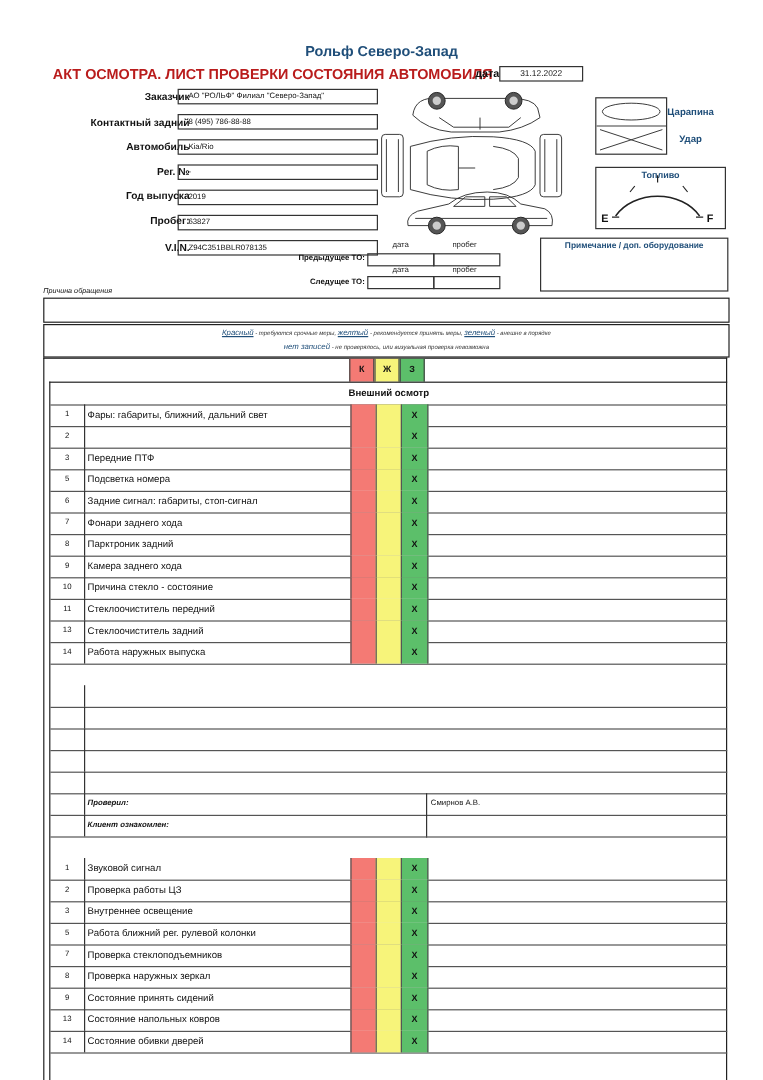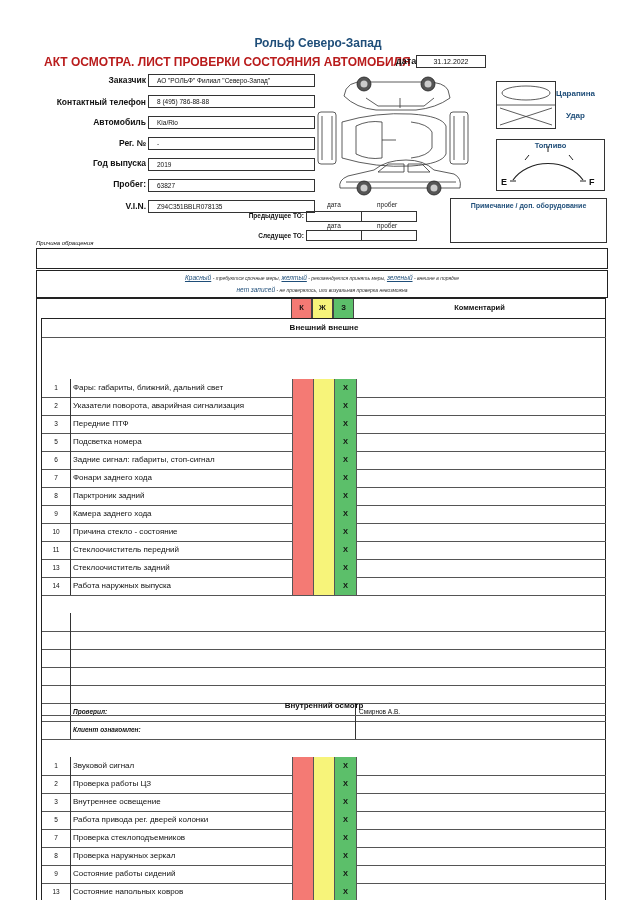--- a/index.html
+++ b/index.html
@@ -3,21 +3,21 @@
 <meta charset="utf-8">
 <style>
   html, body { margin: 0; padding: 0; background: #fff; }
   body { width: 636px; height: 900px; position: relative; overflow: hidden;
          font-family: "Liberation Sans", sans-serif; color: #111; }
   .abs { position: absolute; }
   .title-org { left: 0; width: 636px; top: 36px; text-align: center; font-weight: bold; font-size: 12px; color: #1f4e79; }
   .title-main { left: 44px; top: 55px; font-weight: bold; font-size: 12px; color: #b91c1c; white-space: nowrap; }
   .date-label { left: 396px; top: 56px; font-weight: bold; font-size: 9px; }
   .date-box { left: 416px; top: 55px; width: 68px; height: 11px; border: 1px solid #333; font-size: 7px; text-align: center; line-height: 11px; }
-  .flabel { font-weight: bold; font-size: 8.5px; text-align: right; width: 140px; left: 6px; white-space: nowrap; }
+  .flabel { font-weight: bold; font-size: 8.5px; text-align: right; width: 140px; left: 18px; white-space: nowrap; }
   .fbox { left: 148px; width: 157px; height: 11px; border: 1px solid #333; font-size: 6.5px; line-height: 11px; padding-left: 8px; box-sizing: content-box; white-space: nowrap; overflow: hidden; }
   .small-lbl { font-size: 6.5px; color: #222; }
   .to-label { font-weight: bold; font-size: 6.5px; text-align: right; width: 110px; white-space: nowrap; }
   .to-box { height: 9px; border: 1px solid #333; }
   .legend-box { left: 496px; top: 81px; width: 58px; height: 46px; border: 1px solid #333; }
   .legend-lbl { font-weight: bold; font-size: 8px; color: #1f4e79; }
   .fuel-box { left: 496px; top: 139px; width: 107px; height: 50px; border: 1px solid #333; }
   .note-box { left: 450px; top: 198px; width: 155px; height: 43px; border: 1px solid #333; }
   .note-title { width: 100%; text-align: center; font-weight: bold; font-size: 7px; color: #1f4e79; padding-top: 3px; }
   .reason-label { left: 36px; top: 240px; font-size: 6px; font-style: italic; }
@@ -28,42 +28,42 @@
   .legend-strip .key2 { font-size: 6.5px; font-style: italic; color: #1f4e79; }
   .legend-strip .desc { font-style: italic; color: #333; }
   .sheet { left: 36px; top: 298px; width: 570px; height: 602px; border: 1.5px solid #222; border-bottom: none; box-sizing: border-box; }
   .inner { position: absolute; left: 4px; top: 19px; right: -1px; bottom: 0; border-left: 1.5px solid #222; border-top: 1px solid #222; }
   .hdr-row { position: absolute; left: 0; right: 0; top: 0; height: 19px; }
   .cell { position: absolute; box-sizing: border-box; }
   .c-k { background: #f47a74; }
   .c-y { background: #f7f47a; }
   .c-g { background: #5cbf6a; }
   .hdr-cell { font-weight: bold; font-size: 7.5px; text-align: center; line-height: 18px; border-left: 1px solid #444; border-right: 1px solid #444; }
-  .row { position: absolute; left: 0; right: 0; height: 18px; border-bottom: 1px solid #555; margin-top: 42px; }
+  .row { position: absolute; left: 0; right: 0; height: 18px; border-bottom: 1px solid #555; }
   .row .num { position: absolute; left: 0; width: 28px; text-align: center; font-size: 6.5px; line-height: 17px; }
   .row .sep { position: absolute; left: 28px; top: 0; bottom: 0; border-left: 1px solid #333; }
   .row .desc { position: absolute; left: 31px; font-size: 8px; line-height: 17px; white-space: nowrap; }
   .row .k, .row .y, .row .g { position: absolute; top: 0; bottom: 0; width: 21px; border-left: 1px solid #555; text-align: center; font-weight: bold; font-size: 7.5px; line-height: 17px; }
   .row .k { left: 250px; } .row .y { left: 271px; } .row .g { left: 292px; border-right: 1px solid #555; }
   .section-title { position: absolute; left: 0; right: 0; height: 18px; text-align: center; font-weight: bold; font-size: 8px; line-height: 18px; border-bottom: 1px solid #555; }
   .comm-title { font-style: italic; }
   .sig-lbl { position: absolute; left: 31px; font-size: 6.5px; font-weight: bold; font-style: italic; line-height: 18px; }
   .sig-val { position: absolute; left: 317px; font-size: 6.5px; line-height: 18px; }
 </style>
 </head>
 <body>
 
 <div class="abs title-org">Рольф Северо-Запад</div>
 <div class="abs title-main">АКТ ОСМОТРА. ЛИСТ ПРОВЕРКИ СОСТОЯНИЯ АВТОМОБИЛЯ</div>
 <div class="abs date-label">дата</div>
 <div class="abs date-box">31.12.2022</div>
 
 <div class="abs flabel" style="top:75px">Заказчик</div>
 <div class="abs fbox" style="top:74px">АО "РОЛЬФ" Филиал "Северо-Запад"</div>
-<div class="abs flabel" style="top:97px">Контактный телефон</div>
+<div class="abs flabel" style="top:97px">Контактный задний</div>
 <div class="abs fbox" style="top:95px">8 (495) 786-88-88</div>
 <div class="abs flabel" style="top:117px">Автомобиль</div>
 <div class="abs fbox" style="top:116px">Kia/Rio</div>
 <div class="abs flabel" style="top:138px">Рег. №</div>
 <div class="abs fbox" style="top:137px">-</div>
 <div class="abs flabel" style="top:158px">Год выпуска</div>
 <div class="abs fbox" style="top:158px">2019</div>
 <div class="abs flabel" style="top:179px">Пробег:</div>
 <div class="abs fbox" style="top:179px">63827</div>
 <div class="abs flabel" style="top:201px">V.I.N.</div>
@@ -165,37 +165,35 @@
     <span class="key2">нет записей</span>
     <span class="desc">- не проверялось, или визуальная проверка невозможна</span>
   </span>
 </div>
 
 <div class="abs sheet">
   <div class="hdr-row">
     <div class="cell hdr-cell c-k" style="left:254px;width:21px;height:19px">К</div>
     <div class="cell hdr-cell c-y" style="left:275px;width:21px;height:19px">Ж</div>
     <div class="cell hdr-cell c-g" style="left:296px;width:21px;height:19px">З</div>
-    <div class="cell hdr-cell" style="left:317px;right:0;height:19px;border:none">Комментарий</div>
   </div>
   <div class="inner" id="table-body">
-      <div class="section-title" style="top: 0px;">Внешний внешне</div>
+      <div class="section-title" style="top: 0px;">Внешний осмотр</div>
       <div class="row" style="top: 18px;">
         <div class="num">1</div>
         <div class="sep"></div>
         <div class="desc">Фары: габариты, ближний, дальний свет</div>
         <div class="k c-k"></div>
         <div class="y c-y"></div>
         <div class="g c-g">X</div>
         <div style="position: absolute; inset: 0px 0px 0px 314px; font-size: 7px; line-height: 17px; padding-left: 3px;"></div>
       </div>
       <div class="row" style="top: 36px;">
         <div class="num">2</div>
         <div class="sep"></div>
-        <div class="desc">Указатели поворота, аварийная сигнализация</div>
         <div class="k c-k"></div>
         <div class="y c-y"></div>
         <div class="g c-g">X</div>
         <div style="position: absolute; inset: 0px 0px 0px 314px; font-size: 7px; line-height: 17px; padding-left: 3px;"></div>
       </div>
       <div class="row" style="top: 54px;">
         <div class="num">3</div>
         <div class="sep"></div>
         <div class="desc">Передние ПТФ</div>
         <div class="k c-k"></div>
@@ -308,21 +306,20 @@
         <div class="sep"></div>
         <div class="sig-lbl">Проверил:</div>
         <div style="position: absolute; left: 313px; top: 0px; bottom: -19px; border-left: 1px solid rgb(51, 51, 51);"></div>
         <div class="sig-val">Смирнов А.В.</div>
       </div>
       <div class="row" style="top: 360px;">
         <div class="sep"></div>
         <div class="sig-lbl">Клиент ознакомлен:</div>
         <div class="sig-val"></div>
       </div>
-      <div class="section-title" style="top: 378px;">Внутренний осмотр</div>
       <div class="row" style="top: 396px;">
         <div class="num">1</div>
         <div class="sep"></div>
         <div class="desc">Звуковой сигнал</div>
         <div class="k c-k"></div>
         <div class="y c-y"></div>
         <div class="g c-g">X</div>
         <div style="position: absolute; inset: 0px 0px 0px 314px; font-size: 7px; line-height: 17px; padding-left: 3px;"></div>
       </div>
       <div class="row" style="top: 414px;">
@@ -339,21 +336,21 @@
         <div class="sep"></div>
         <div class="desc">Внутреннее освещение</div>
         <div class="k c-k"></div>
         <div class="y c-y"></div>
         <div class="g c-g">X</div>
         <div style="position: absolute; inset: 0px 0px 0px 314px; font-size: 7px; line-height: 17px; padding-left: 3px;"></div>
       </div>
       <div class="row" style="top: 450px;">
         <div class="num">5</div>
         <div class="sep"></div>
-        <div class="desc">Работа привода рег. дверей колонки</div>
+        <div class="desc">Работа ближний рег. рулевой колонки</div>
         <div class="k c-k"></div>
         <div class="y c-y"></div>
         <div class="g c-g">X</div>
         <div style="position: absolute; inset: 0px 0px 0px 314px; font-size: 7px; line-height: 17px; padding-left: 3px;"></div>
       </div>
       <div class="row" style="top: 468px;">
         <div class="num">7</div>
         <div class="sep"></div>
         <div class="desc">Проверка стеклоподъемников</div>
         <div class="k c-k"></div>
@@ -366,21 +363,21 @@
         <div class="sep"></div>
         <div class="desc">Проверка наружных зеркал</div>
         <div class="k c-k"></div>
         <div class="y c-y"></div>
         <div class="g c-g">X</div>
         <div style="position: absolute; inset: 0px 0px 0px 314px; font-size: 7px; line-height: 17px; padding-left: 3px;"></div>
       </div>
       <div class="row" style="top: 504px;">
         <div class="num">9</div>
         <div class="sep"></div>
-        <div class="desc">Состояние работы сидений</div>
+        <div class="desc">Состояние принять сидений</div>
         <div class="k c-k"></div>
         <div class="y c-y"></div>
         <div class="g c-g">X</div>
         <div style="position: absolute; inset: 0px 0px 0px 314px; font-size: 7px; line-height: 17px; padding-left: 3px;"></div>
       </div>
       <div class="row" style="top: 522px;">
         <div class="num">13</div>
         <div class="sep"></div>
         <div class="desc">Состояние напольных ковров</div>
         <div class="k c-k"></div>

